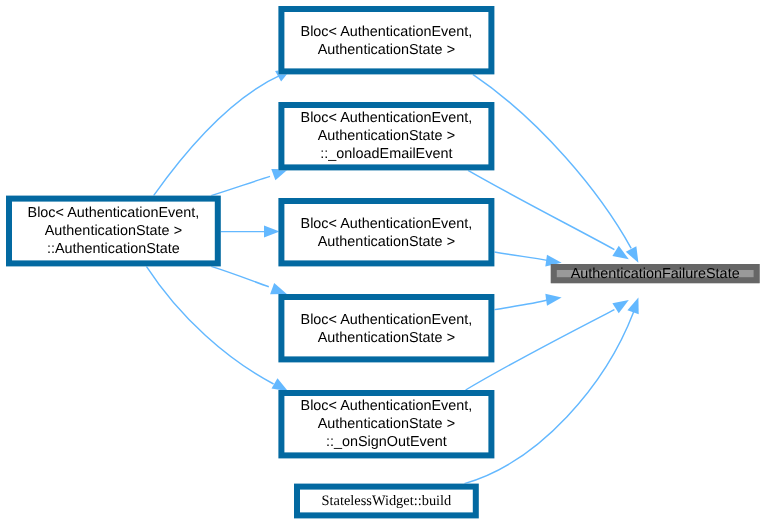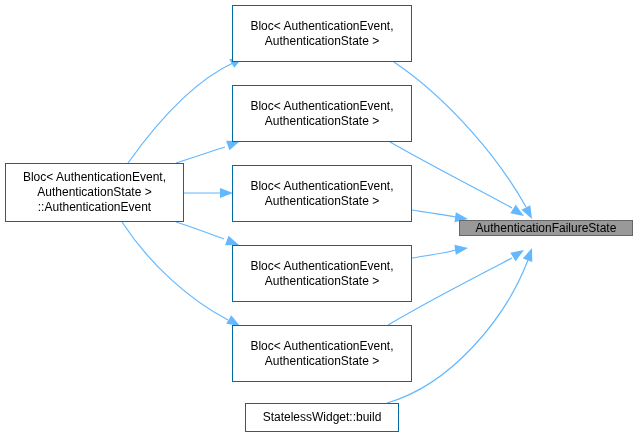--- a/index.html
+++ b/index.html
@@ -1,19 +1,19 @@
 <!DOCTYPE html>
 <html><head>
 <meta charset="utf-8">
 <style>
   html, body { margin: 0; padding: 0; background: #ffffff; }
   body { width: 640px; height: 437px; position: relative; overflow: hidden;
          font-family: "Liberation Sans", sans-serif; }
   #edges { position: absolute; left: 0; top: 0; width: 640px; height: 437px; }
-  .node { position: absolute; box-sizing: border-box; border: 1px solid #0369a1;
+  .node { position: absolute; box-sizing: border-box; border: 5px solid #0369a1;
           background: #ffffff; color: #000000; font-size: 12px; line-height: 15px;
           text-align: center; display: flex; flex-direction: column;
           justify-content: center; align-items: center; cursor: pointer; }
   .node span { display: block; white-space: pre; }
   .node.target { background: #999999; border-color: #666666; }
 </style>
 </head>
 <body>
 
 <svg id="edges" xmlns="http://www.w3.org/2000/svg">
@@ -37,47 +37,49 @@
     <polygon points="0,0 -13,-5 -13,5" fill="#63b8ff" transform="translate(468,248) rotate(-8)"></polygon>
     <path d="M388,325 C430,300 485,272 512,258" fill="none" stroke="#63b8ff" stroke-width="1.2"></path>
     <polygon points="0,0 -13,-5 -13,5" fill="#63b8ff" transform="translate(524,250) rotate(-32)"></polygon>
     <path d="M387,403 C450,385 505,320 528,260" fill="none" stroke="#63b8ff" stroke-width="1.2"></path>
     <polygon points="0,0 -13,-5 -13,5" fill="#63b8ff" transform="translate(532,248) rotate(-70)"></polygon>
   </svg>
 
 <div class="node" id="node-root" style="left:5px;top:163px;width:179px;height:59px;">
   <span>Bloc&lt; AuthenticationEvent,</span>
   <span>AuthenticationState &gt;</span>
-  <span>::AuthenticationEvent</span>
+  <span>::AuthenticationState</span>
 </div>
 
 <div class="node" id="node-n1" style="left:232px;top:5px;width:180px;height:57px;">
   <span>Bloc&lt; AuthenticationEvent,</span>
   <span>AuthenticationState &gt;</span>
 </div>
 
 <div class="node" id="node-n2" style="left:232px;top:85px;width:180px;height:57px;">
   <span>Bloc&lt; AuthenticationEvent,</span>
   <span>AuthenticationState &gt;</span>
+  <span>::_onloadEmailEvent</span>
 </div>
 
 <div class="node" id="node-n3" style="left:232px;top:165px;width:180px;height:57px;">
   <span>Bloc&lt; AuthenticationEvent,</span>
   <span>AuthenticationState &gt;</span>
 </div>
 
 <div class="node" id="node-n4" style="left:232px;top:245px;width:180px;height:57px;">
   <span>Bloc&lt; AuthenticationEvent,</span>
   <span>AuthenticationState &gt;</span>
 </div>
 
 <div class="node" id="node-n5" style="left:232px;top:325px;width:180px;height:57px;">
   <span>Bloc&lt; AuthenticationEvent,</span>
   <span>AuthenticationState &gt;</span>
+  <span>::_onSignOutEvent</span>
 </div>
 
-<div class="node" id="node-n6" style="left:245px;top:403px;width:154px;height:29px;">
+<div class="node" id="node-n6" style="left:245px;top:403px;width:154px;height:29px;font-family:Liberation Serif, serif;">
   <span>StatelessWidget::build</span>
 </div>
 
 <div class="node target" id="node-target" style="left:459px;top:220px;width:174px;height:16px;">
   <span>AuthenticationFailureState</span>
 </div>
 
 </body></html>

